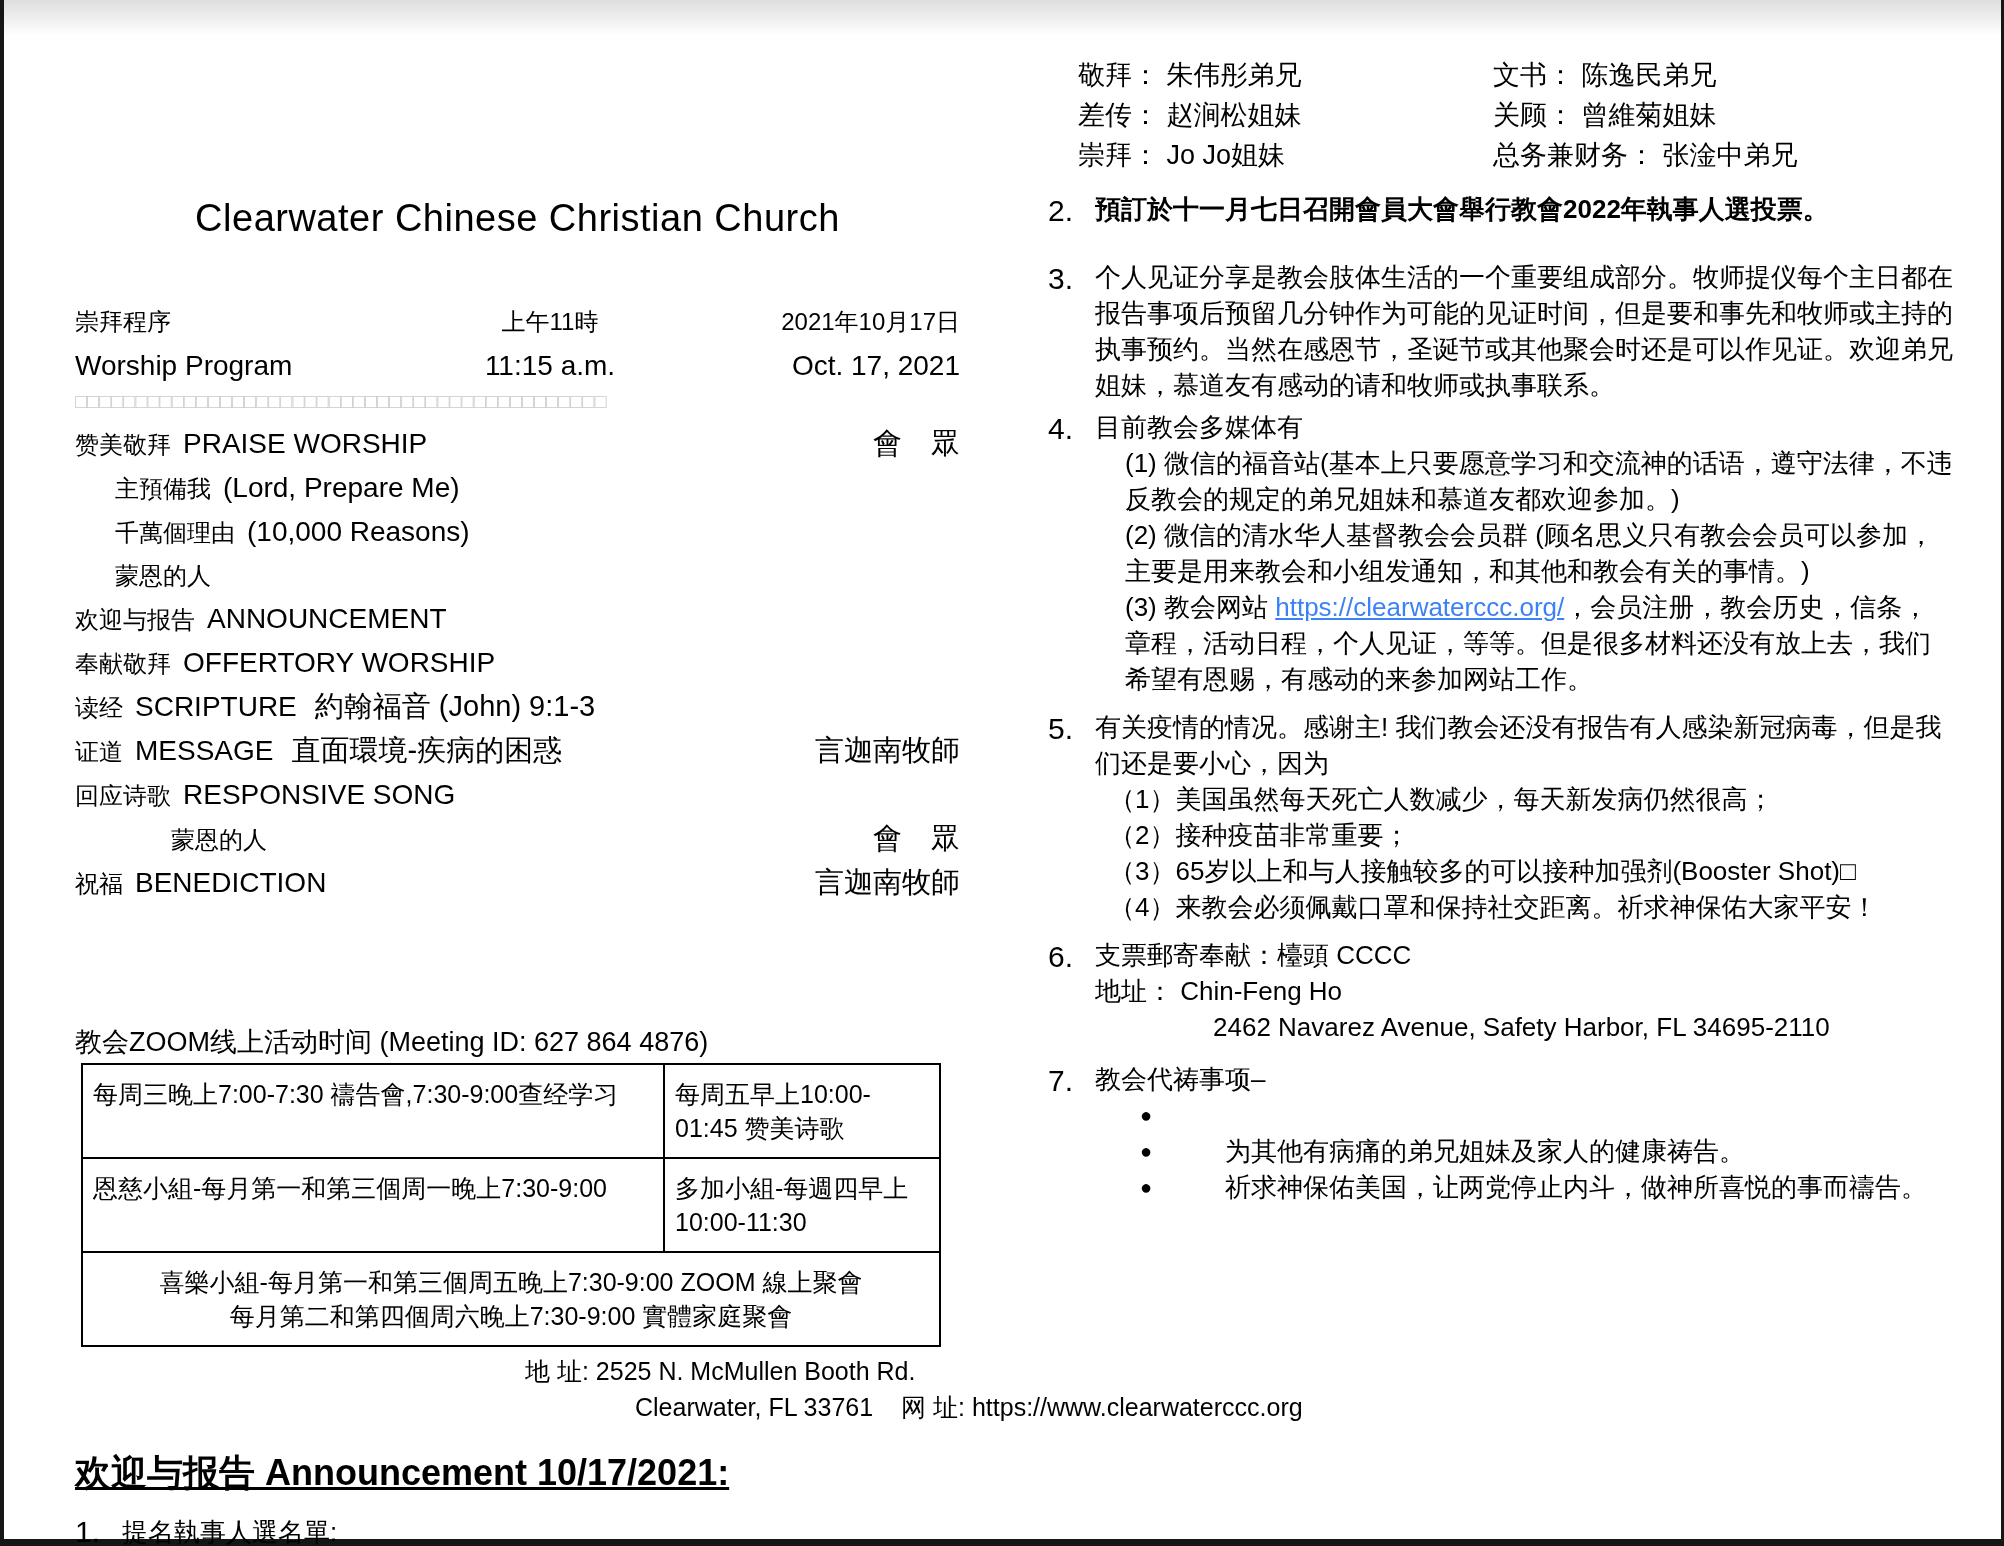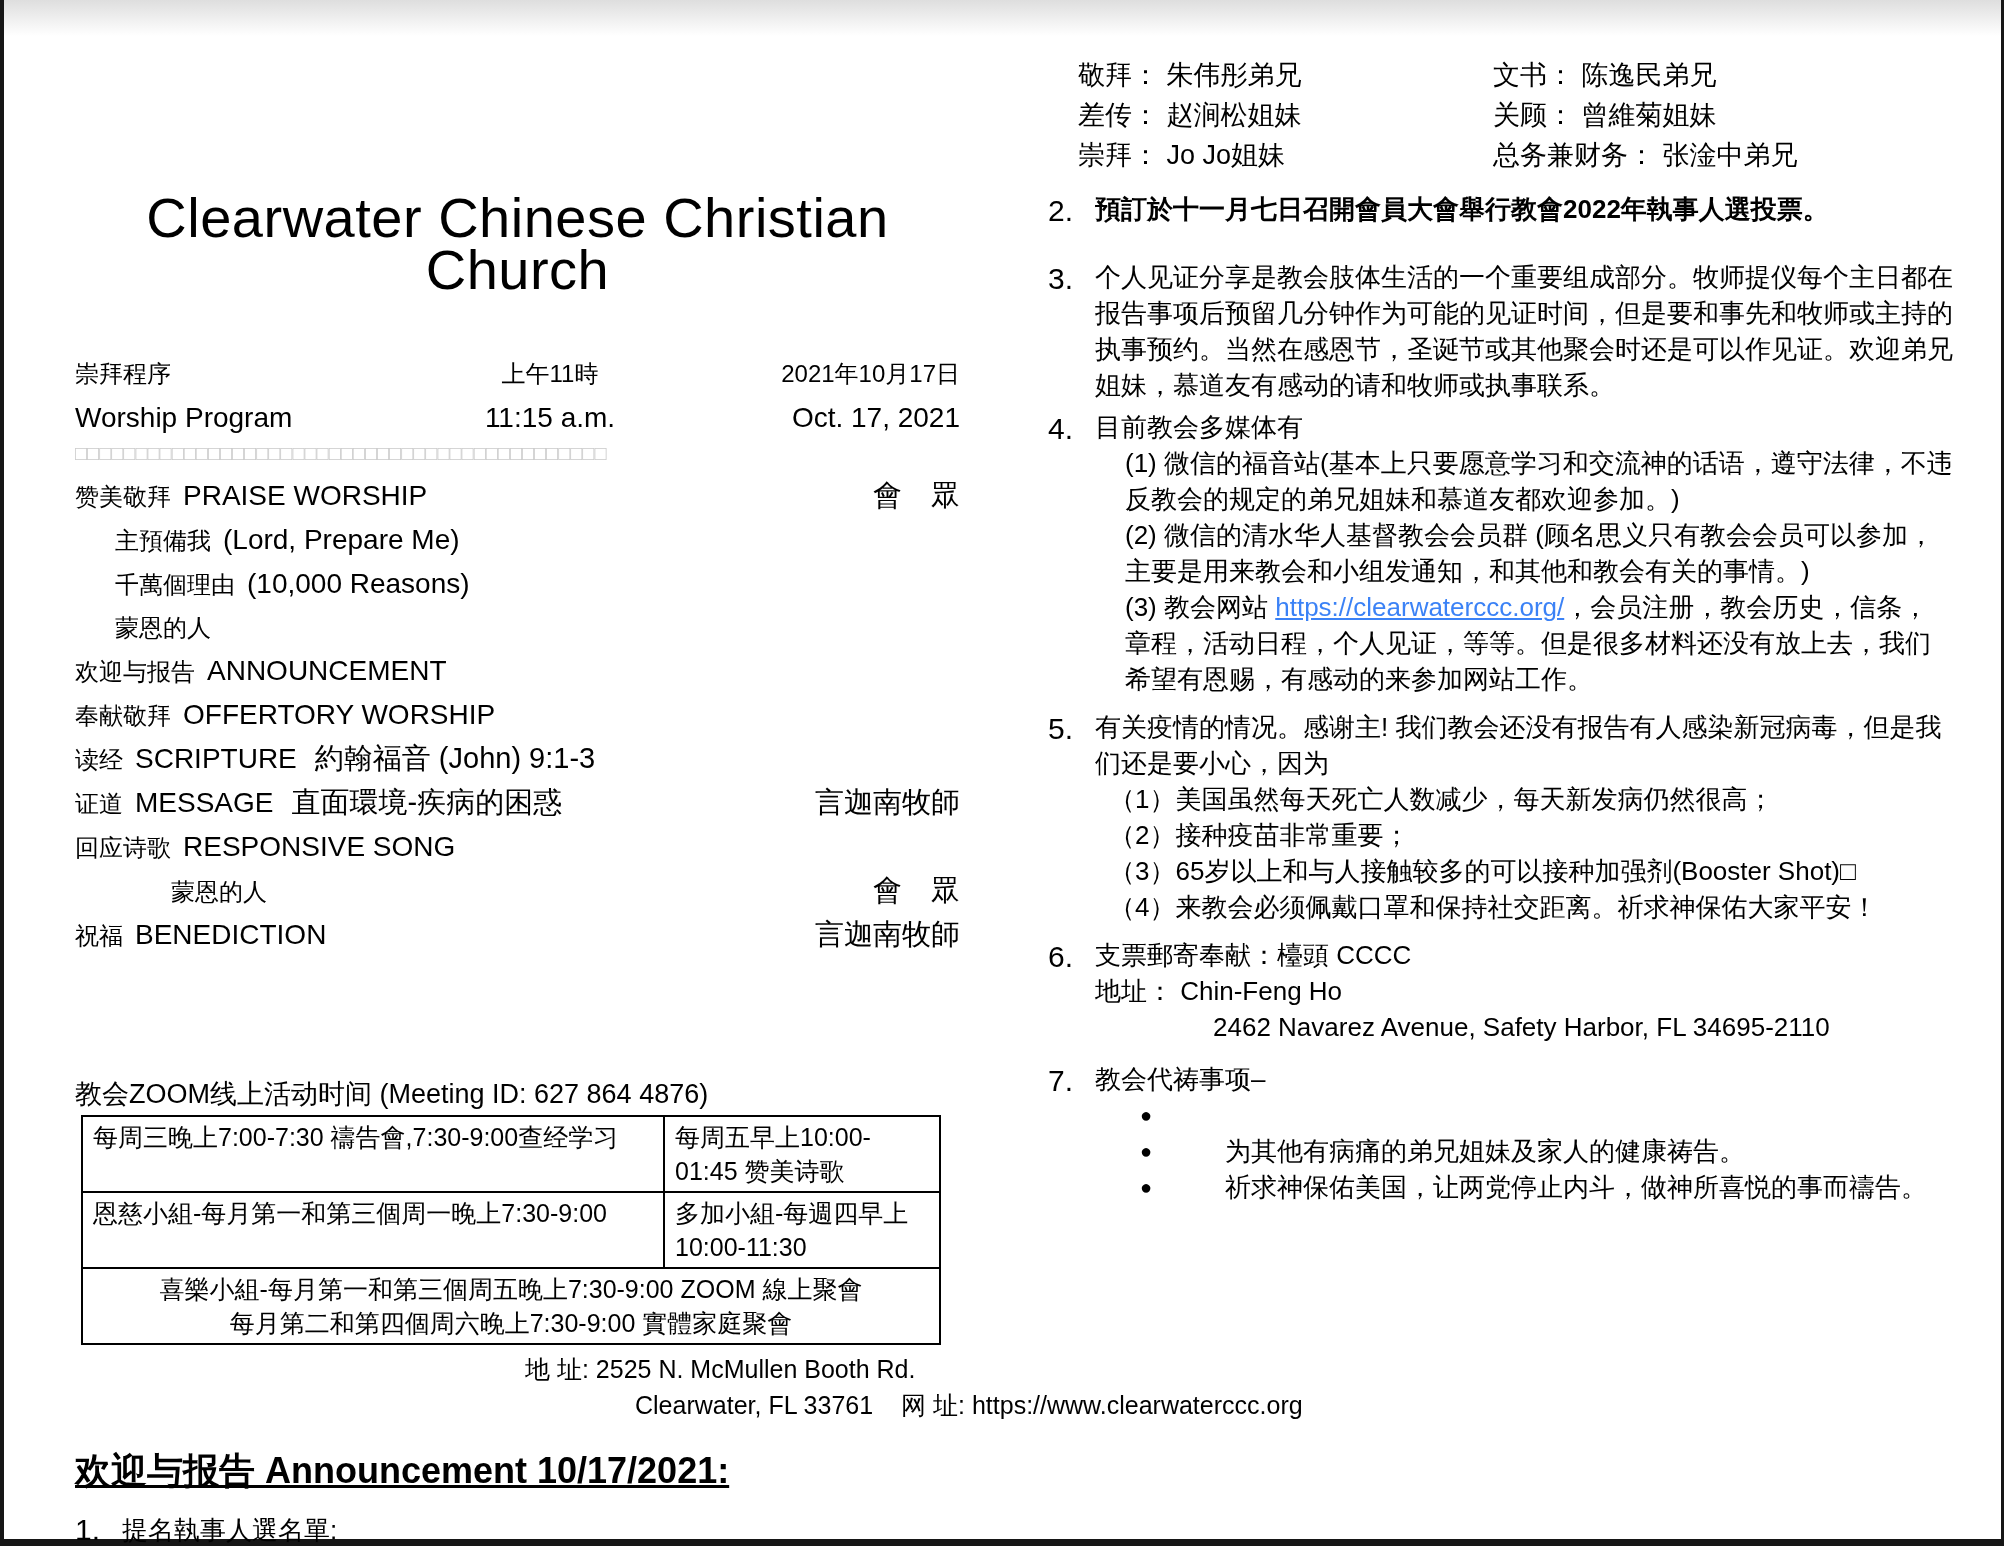--- a/index.html
+++ b/index.html
@@ -10,40 +10,40 @@
   }
   
   .frame-top{position:absolute;left:0;top:0;width:2004px;height:36px;
     background:linear-gradient(#dedede,#ffffff);pointer-events:none;}
   .frame-left{position:absolute;left:0;top:0;width:4px;height:1546px;background:#161616;}
   .frame-right{position:absolute;right:0;top:0;width:3px;height:1546px;background:#161616;}
   .frame-bottom{position:absolute;left:0;bottom:0;width:2004px;height:7px;background:#161616;}
 
   
   .left-col{position:absolute;left:75px;top:0;width:885px;}
-  .title{margin-top:192px;font-size:56px;line-height:52px;text-align:center;letter-spacing:.5px;}
+  .title{margin-top:192px;font-size:38px;line-height:52px;text-align:center;letter-spacing:.5px;}
   .prog-header{margin-top:56px;display:grid;grid-template-columns:350px 250px 1fr;}
   .prog-header .r{display:contents;}
   .ph{line-height:44px;}
   .ph.c2{text-align:center;}
   .ph.c3{text-align:right;}
   .zh{font-size:24px;}
   .en{font-size:28px;}
   .divider{margin-top:0;color:#c9c9c9;font-size:20px;line-height:26px;white-space:nowrap;overflow:hidden;letter-spacing:0px;}
   .prog-list{margin-top:8px;}
   .prow{display:flex;align-items:baseline;line-height:43px;white-space:nowrap;}
   .prow .en{margin-left:12px;}
   .prow .extra{margin-left:18px;font-size:29px;}
   .prow .right{margin-left:auto;font-size:29px;}
   .ind1{padding-left:40px;}
   .ind2{padding-left:96px;}
 
   .zoom-heading{margin-top:120px;font-size:27px;line-height:34px;}
   table.zoomtbl{margin-top:4px;margin-left:6px;border-collapse:collapse;width:860px;table-layout:fixed;}
-  table.zoomtbl td{border:2px solid #000;font-size:25px;line-height:34px;padding:3px 10px;vertical-align:top;}
+  table.zoomtbl td{border:2px solid #000;font-size:25px;line-height:34px;padding:12px 10px;vertical-align:top;}
   td.c-l{width:560px;}
   td.full{text-align:center;}
   .addr{margin-top:6px;font-size:25px;line-height:36px;white-space:nowrap;}
   .addr-l1{padding-left:450px;}
   .addr-l2{padding-left:560px;}
   .addr-gap{display:inline-block;width:28px;}
   .ann-heading{margin-top:24px;font-size:36px;font-weight:bold;text-decoration:underline;}
   .item1{margin-top:14px;display:flex;}
   .num{width:47px;font-size:30px;line-height:40px;flex:none;}
   .i1-body{font-size:26px;line-height:40px;}

